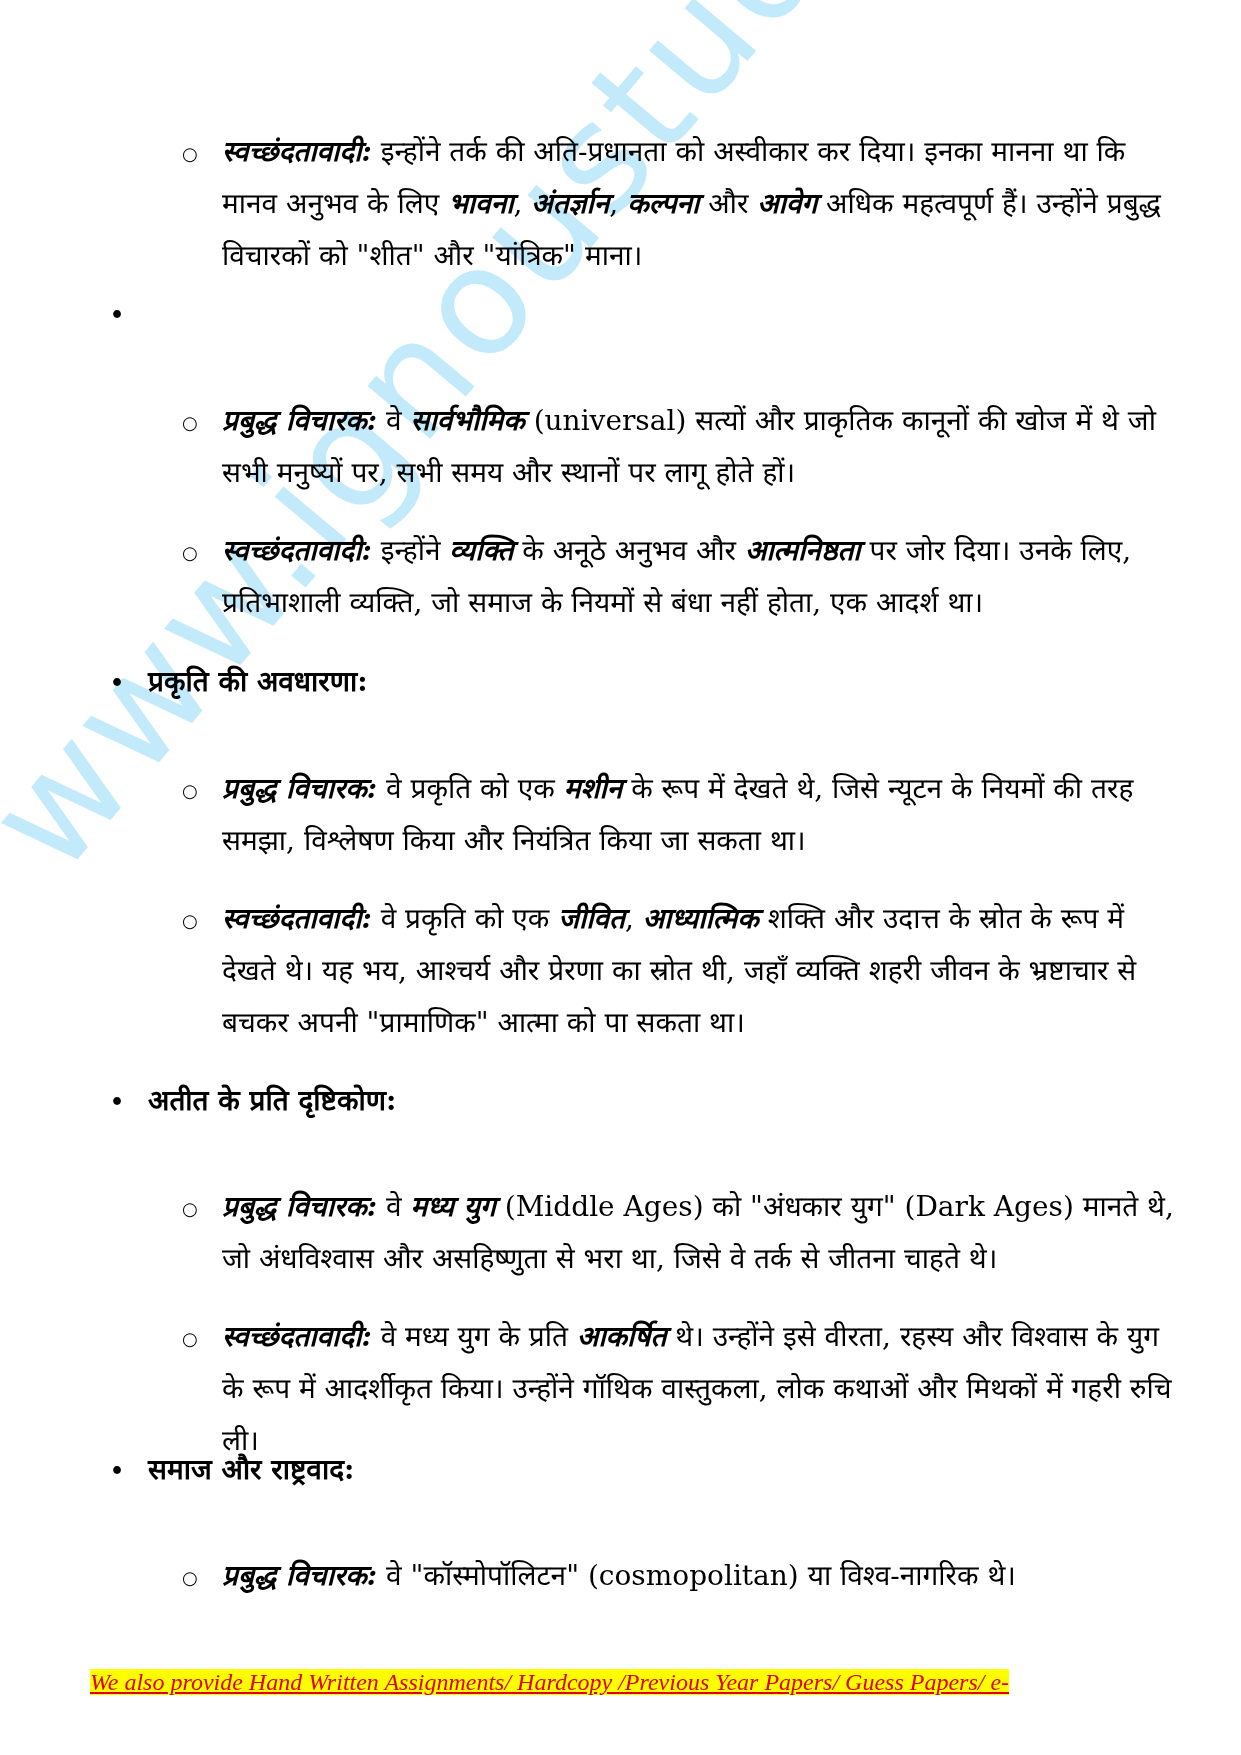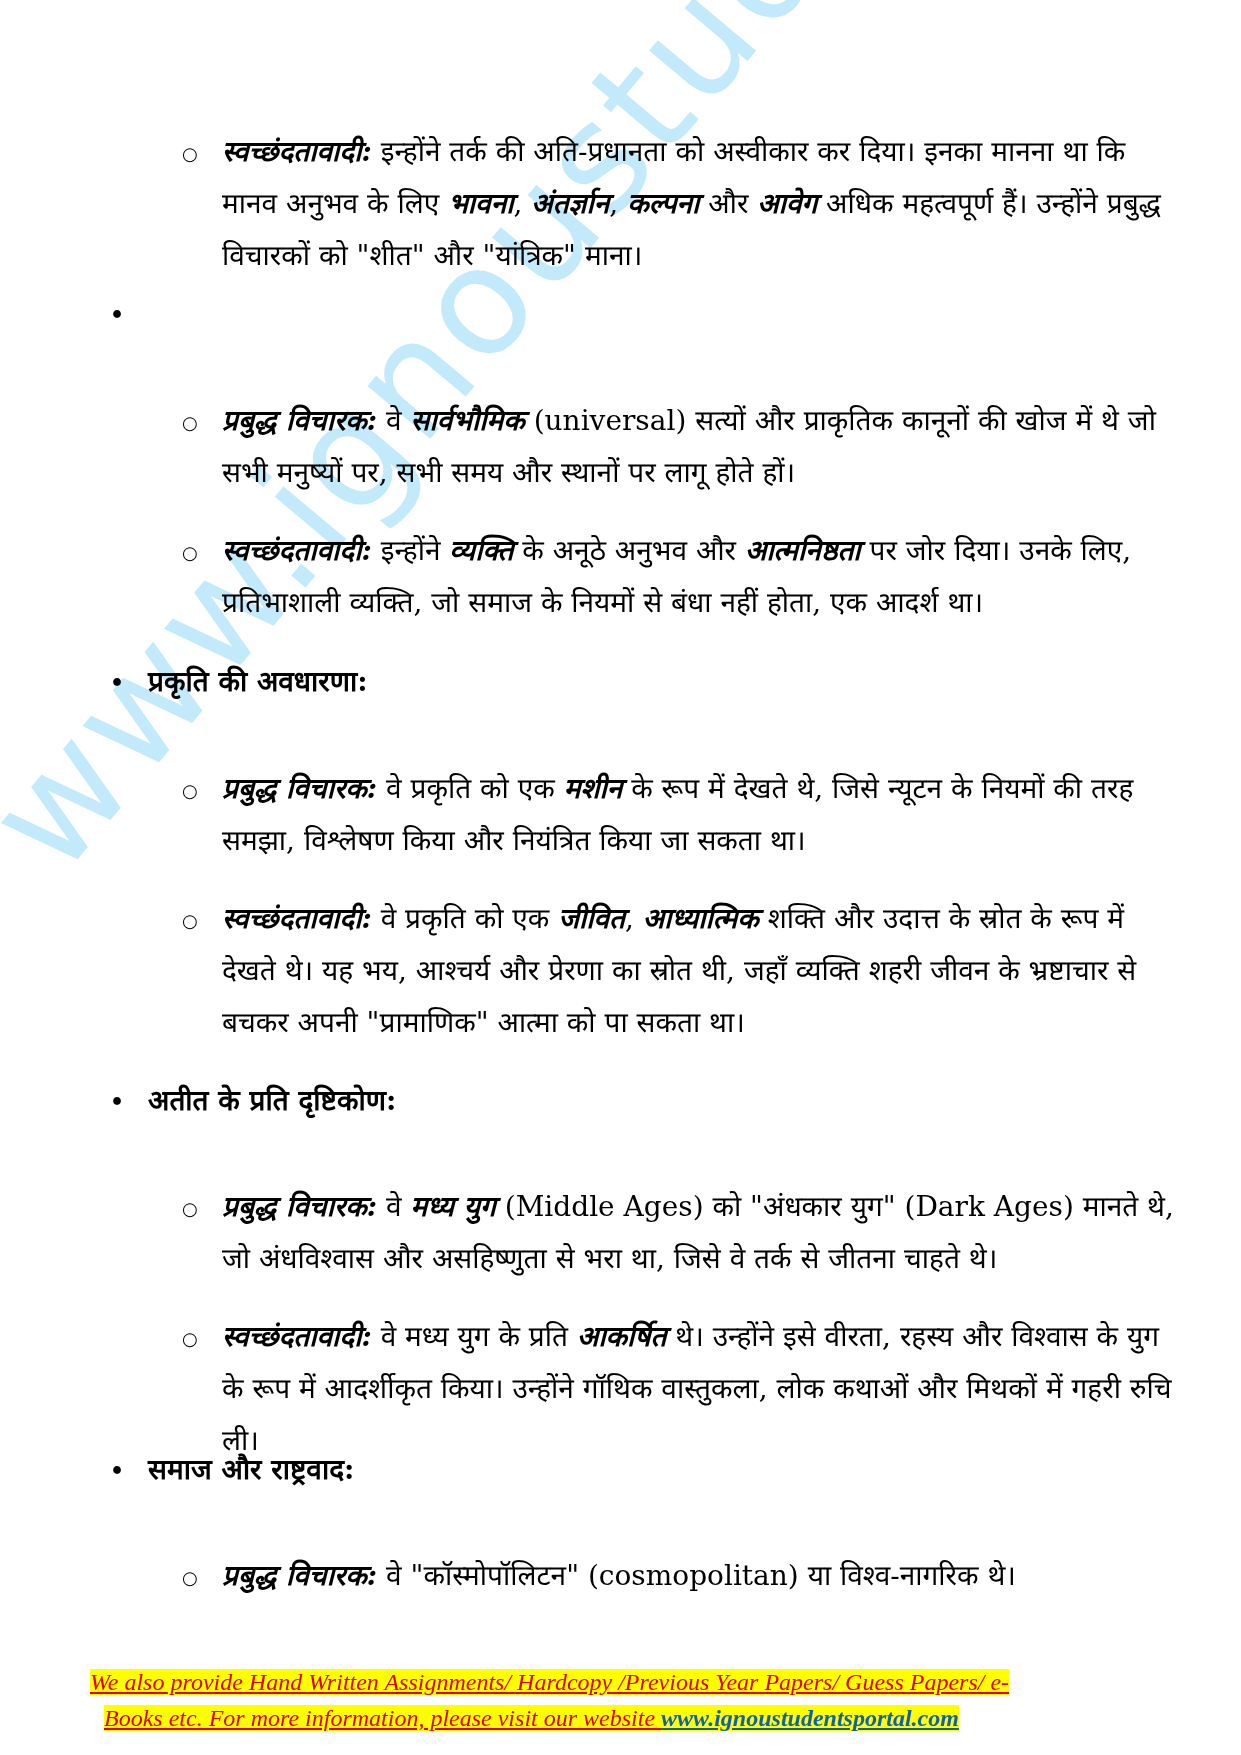--- a/index.html
+++ b/index.html
@@ -96,15 +96,14 @@
     </div>
     <div class="item l2" style="top:1550px;">
       <span class="bullet">○</span>
       <b>प्रबुद्ध विचारक:</b>
       <span> वे "कॉस्मोपॉलिटन" (cosmopolitan) या विश्व-नागरिक थे।</span>
     </div>
   </div>
 
   <div class="footer">
     <span class="line"><span class="hl">We also provide Hand Written Assignments/ Hardcopy /Previous Year Papers/ Guess Papers/ e-</span></span>
-    <span class="line l2f"><span class="hl">Books etc. For more information, please visit our website </span><a class="link">www.ignoustudentsportal.com</a></span>
   </div>
 </div>
 
 </body></html>

